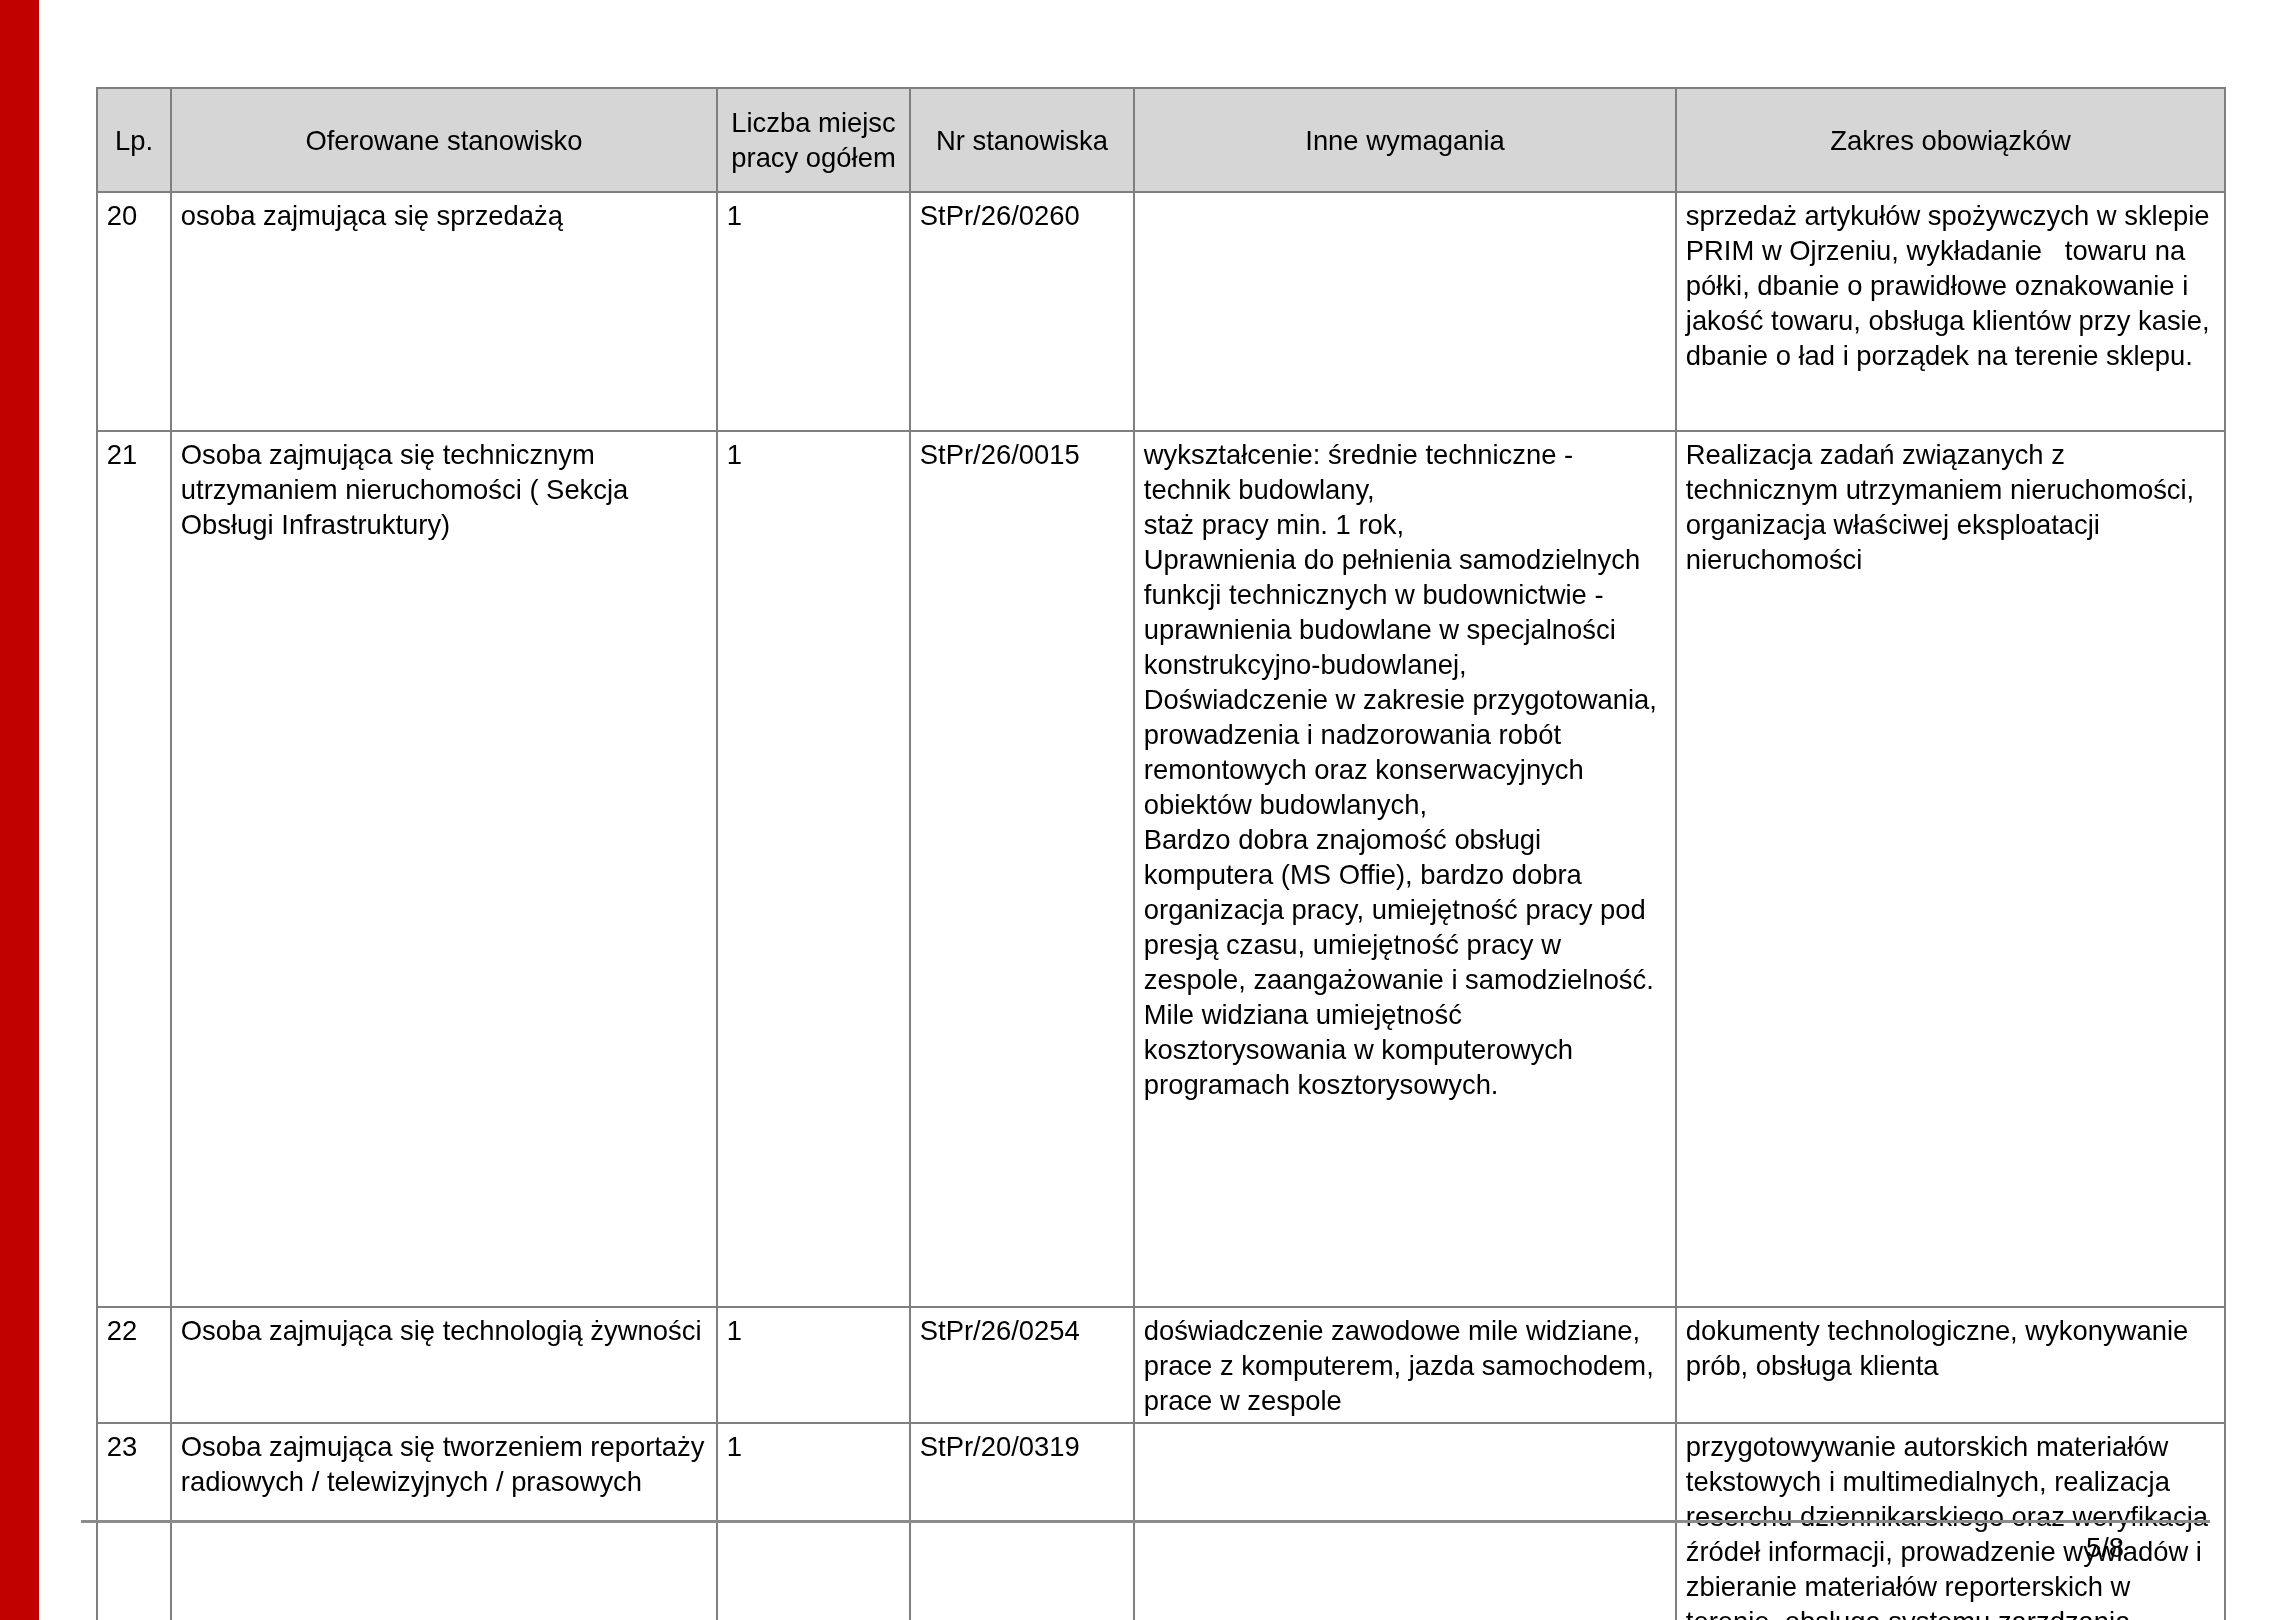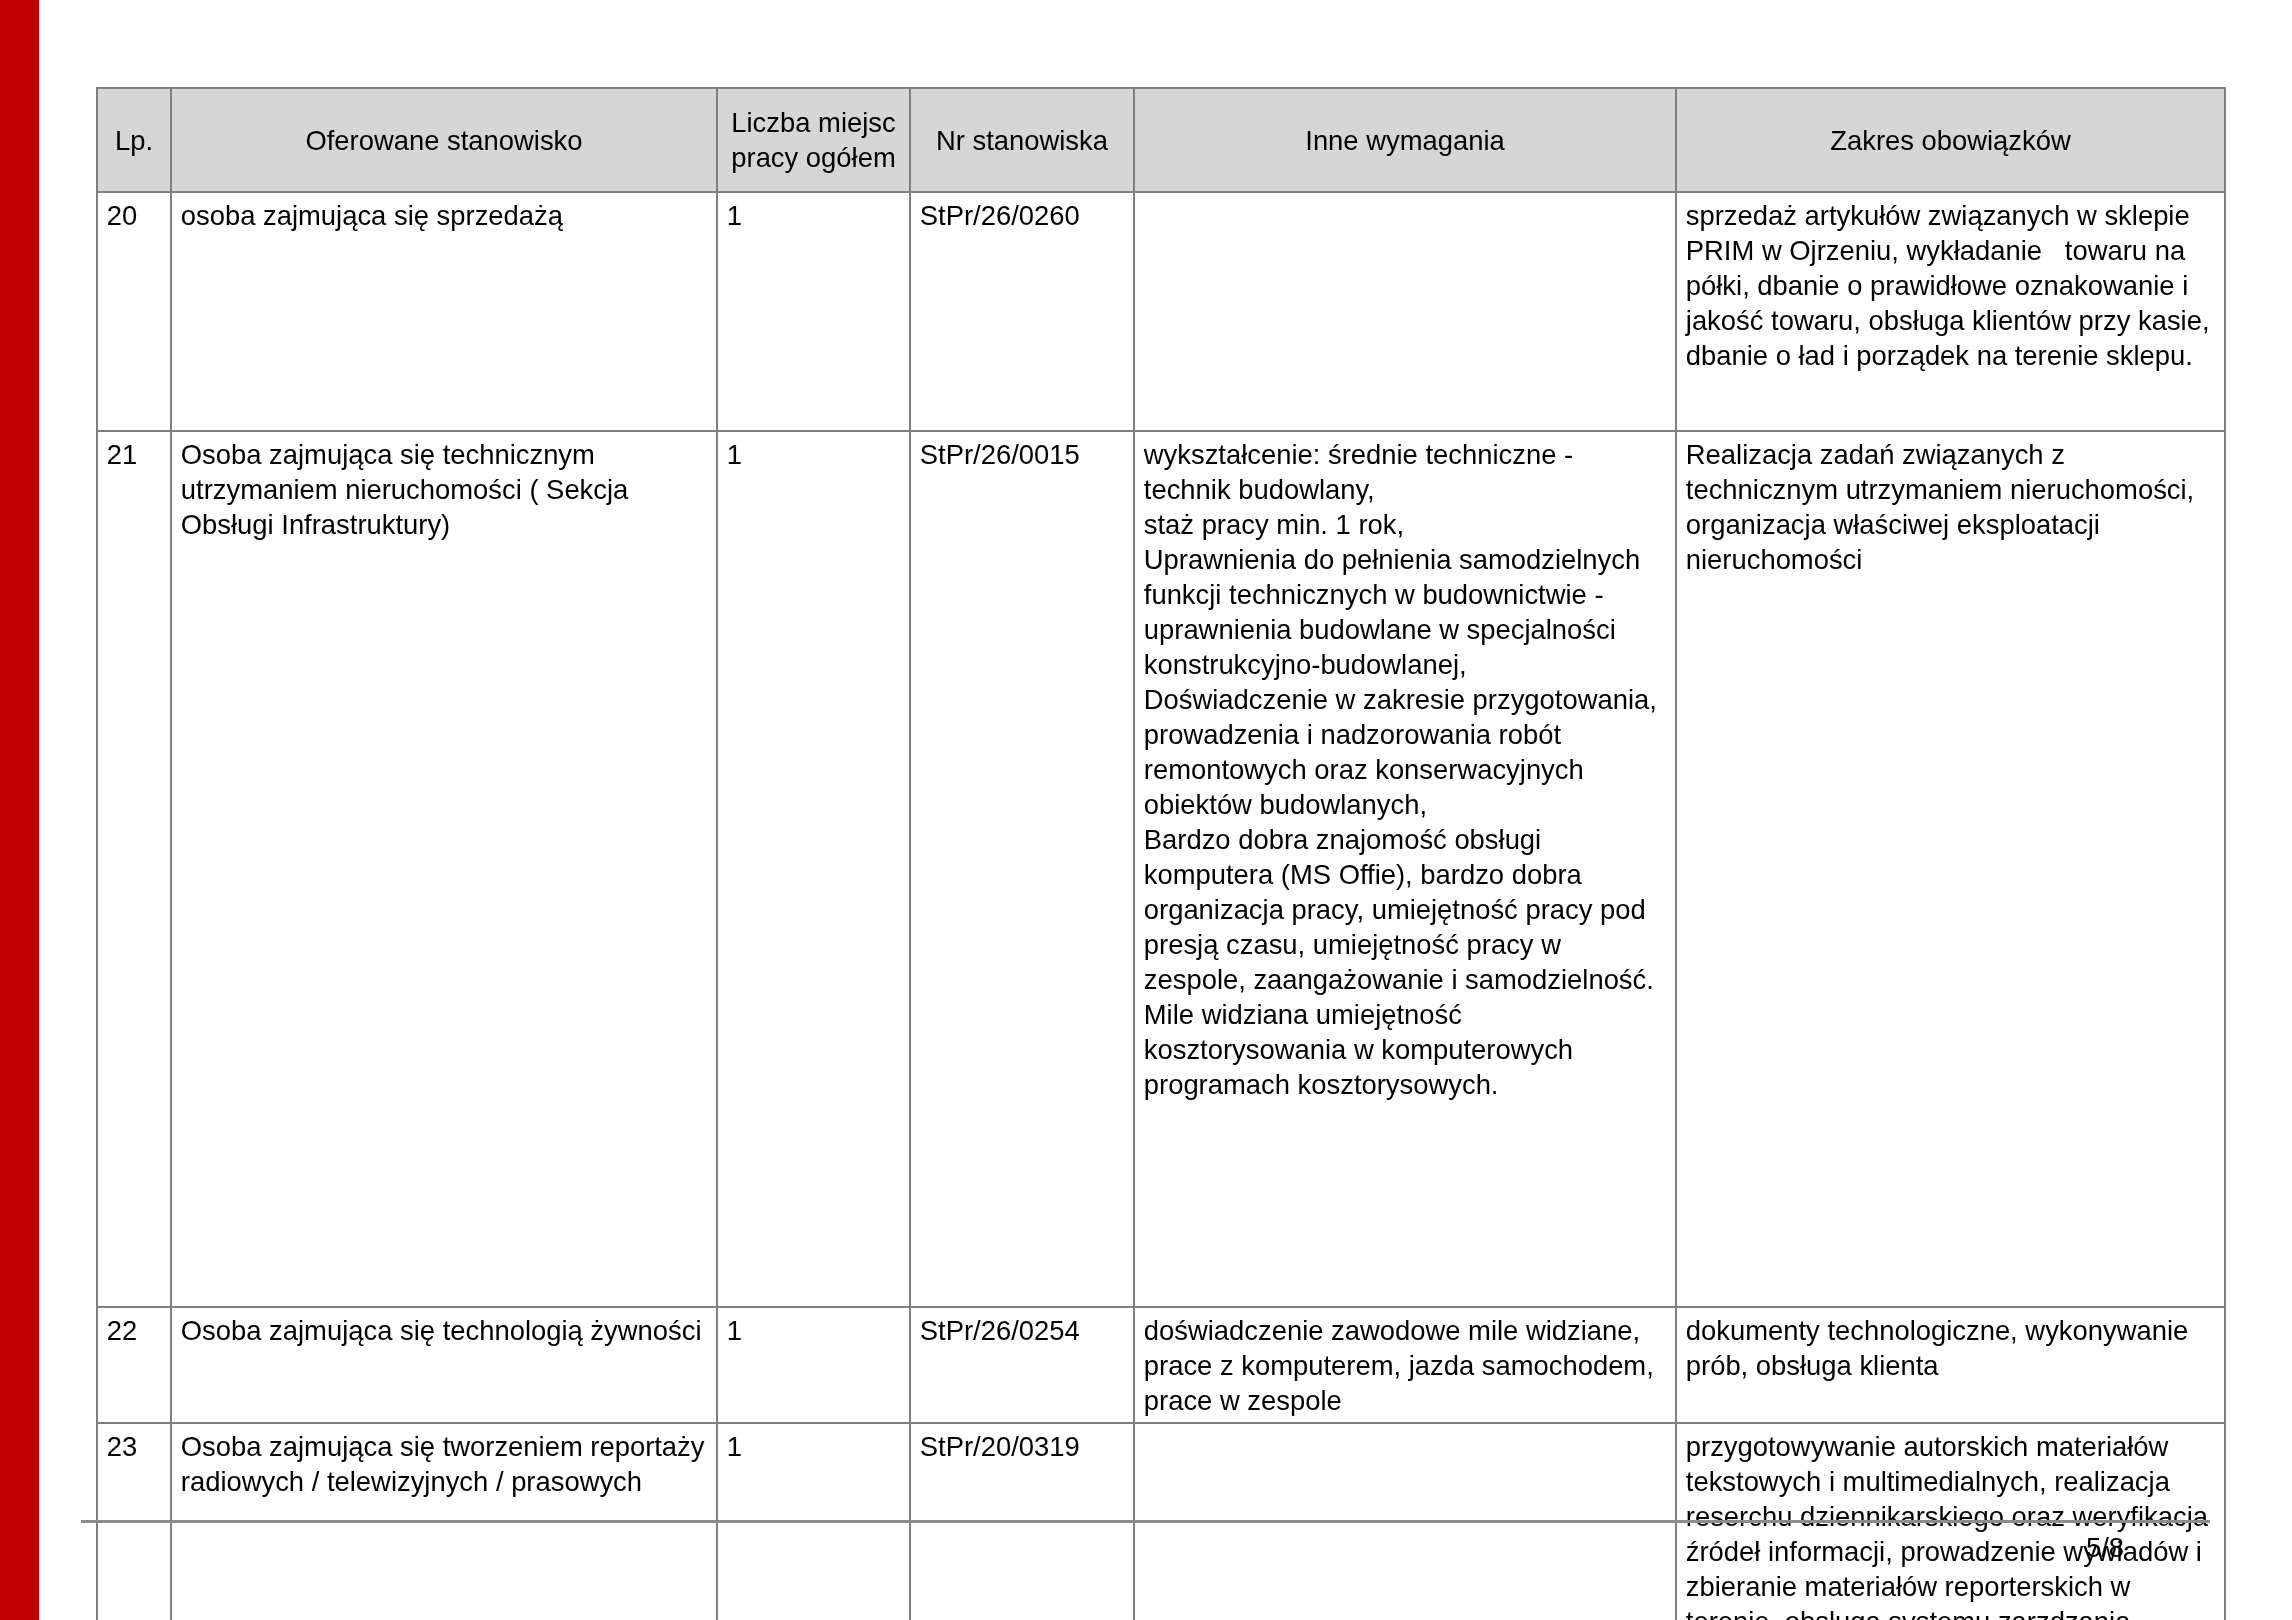--- a/index.html
+++ b/index.html
@@ -102,21 +102,21 @@
         <th>Zakres obowiązków</th>
       </tr>
     </thead>
     <tbody>
       <tr style="height:239px">
         <td class="lp">20</td>
         <td>osoba zajmująca się sprzedażą</td>
         <td class="num">1</td>
         <td>StPr/26/0260</td>
         <td></td>
-        <td>sprzedaż artykułów związanych w sklepie PRIM w Ojrzeniu, wykładanie   towaru na półki, dbanie o prawidłowe oznakowanie i jakość towaru, obsługa klientów przy kasie, dbanie o ład i porządek na terenie sklepu.</td>
+        <td>sprzedaż artykułów spożywczych w sklepie PRIM w Ojrzeniu, wykładanie   towaru na półki, dbanie o prawidłowe oznakowanie i jakość towaru, obsługa klientów przy kasie, dbanie o ład i porządek na terenie sklepu.</td>
       </tr>
       <tr style="height:876px">
         <td class="lp">21</td>
         <td>Osoba zajmująca się technicznym utrzymaniem nieruchomości ( Sekcja Obsługi Infrastruktury)</td>
         <td class="num">1</td>
         <td>StPr/26/0015</td>
         <td>wykształcenie: średnie techniczne - technik budowlany,
 staż pracy min. 1 rok,
 Uprawnienia do pełnienia samodzielnych funkcji technicznych w budownictwie - uprawnienia budowlane w specjalności konstrukcyjno-budowlanej,
 Doświadczenie w zakresie przygotowania, prowadzenia i nadzorowania robót remontowych oraz konserwacyjnych obiektów budowlanych,

